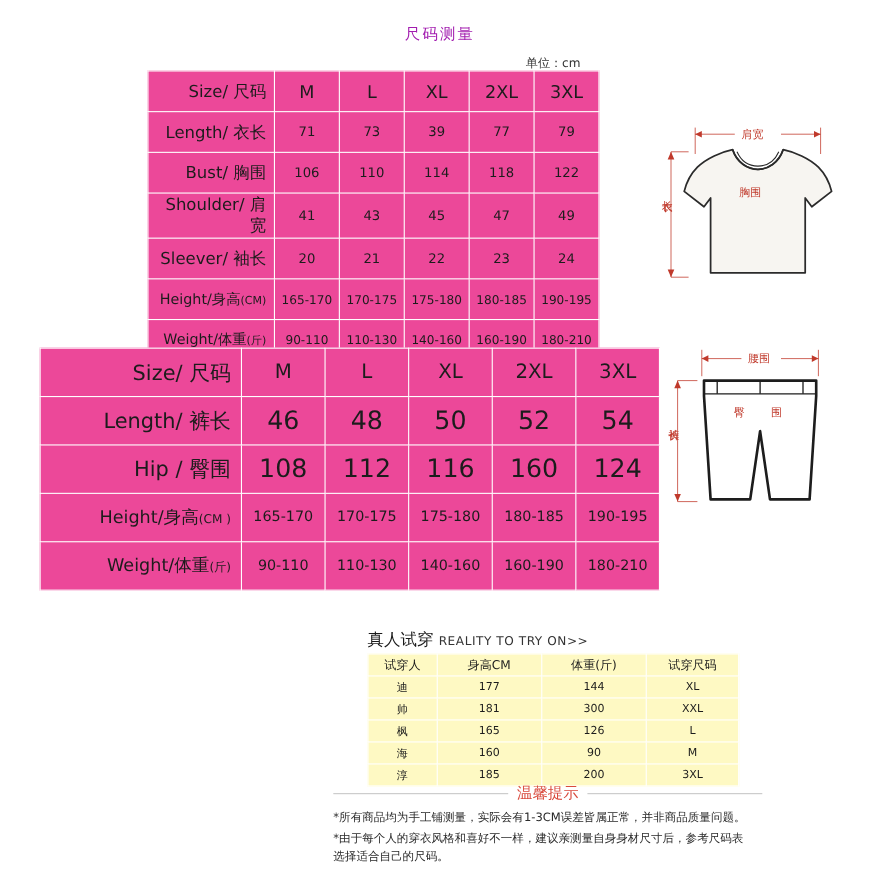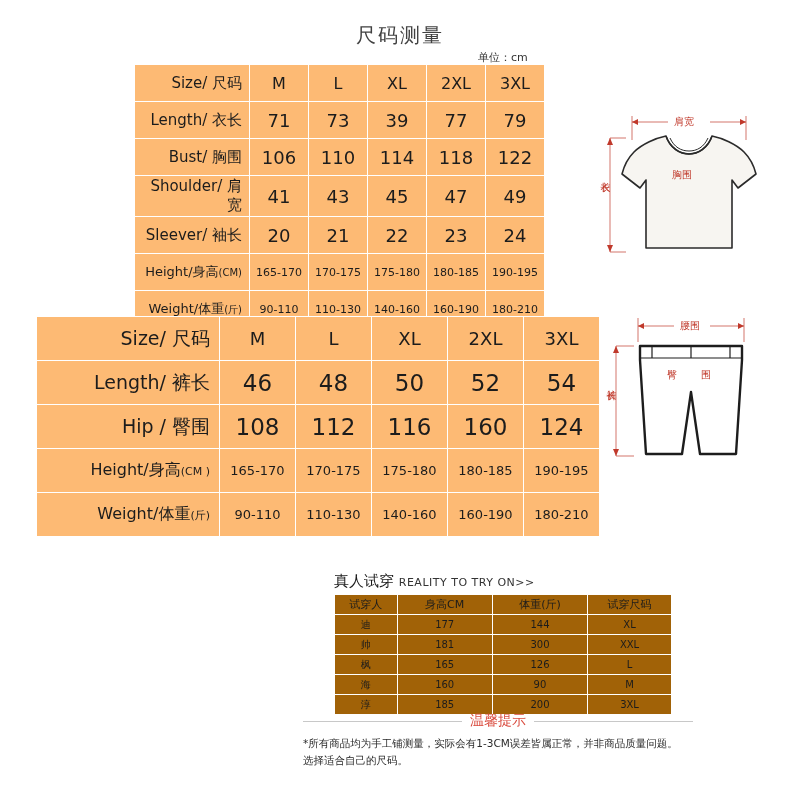--- a/index.html
+++ b/index.html
@@ -14,57 +14,57 @@
     font-family: "Liberation Sans", sans-serif;
     color: #222;
     overflow: hidden;
   }
   .page-title {
     position: absolute;
     top: 22px;
     left: 0;
     width: 800px;
     text-align: center;
-    font-size: 20px;
+    font-size: 14px;
     letter-spacing: 2px;
-    color: #404040;
+    color: #a21caf;
     font-family: "DejaVu Sans", sans-serif;
   }
   .unit-label {
     position: absolute;
     font-size: 11px;
     color: #333;
     font-family: "DejaVu Sans", sans-serif;
   }
   #unit-top { top: 50px; left: 478px; }
   #unit-bottom { top: 302px; left: 492px; }
 
   
   table.size-table {
     border-collapse: collapse;
     position: absolute;
-    background: #fdba74;
+    background: #ec4899;
   }
   table.size-table td {
     border: 1px solid #ffffff;
     text-align: center;
     vertical-align: middle;
     color: #1c1c1c;
     font-family: "DejaVu Sans", sans-serif;
   }
   
   #table-top { top: 64px; left: 134px; }
   #table-top td { height: 34px; }
   #table-top td.label {
     width: 106px;
     text-align: right;
     padding-right: 7px;
     font-size: 15px;
   }
-  #table-top td.val { width: 56px; font-size: 18px; }
+  #table-top td.val { width: 56px; font-size: 12px; }
   #table-top tr.hdr td.val { font-size: 16px; }
   #table-top tr.small td.val { font-size: 11px; }
   #table-top tr.small td.label { font-size: 13px; }
   #table-top td .sub { font-size: 10px; }
 
   
   #table-bot { top: 316px; left: 36px; }
   #table-bot td { height: 41px; }
   #table-bot td.label {
     width: 172px;
@@ -105,21 +105,21 @@
     font-size: 11px;
     color: #333;
     letter-spacing: 0.5px;
   }
   table#reality-table {
     position: absolute;
     top: 594px;
     left: 334px;
     border-collapse: collapse;
     width: 338px;
-    background: #a16207;
+    background: #fef9c3;
   }
   table#reality-table td {
     border: 1px solid #ffffff;
     font-size: 10px;
     text-align: center;
     height: 17px;
     color: #1c1c1c;
     font-family: "DejaVu Sans", sans-serif;
   }
   table#reality-table tr.hdr td { font-size: 11px; }
@@ -395,14 +395,15 @@
   </tbody>
 </table>
 
 <div id="tips-wrap">
   <div id="tips-title-row">
     <div class="rule"></div>
     <div id="tips-title">温馨提示</div>
     <div class="rule"></div>
   </div>
   <div class="tip-line">*所有商品均为手工铺测量，实际会有1-3CM误差皆属正常，并非商品质量问题。</div>
+  <div class="tip-line" style="margin-top:3px;">*由于每个人的穿衣风格和喜好不一样，建议亲测量自身身材尺寸后，参考尺码表</div>
   <div class="tip-line" style="margin-top:1px;">选择适合自己的尺码。</div>
 </div>
 
 </body></html>

